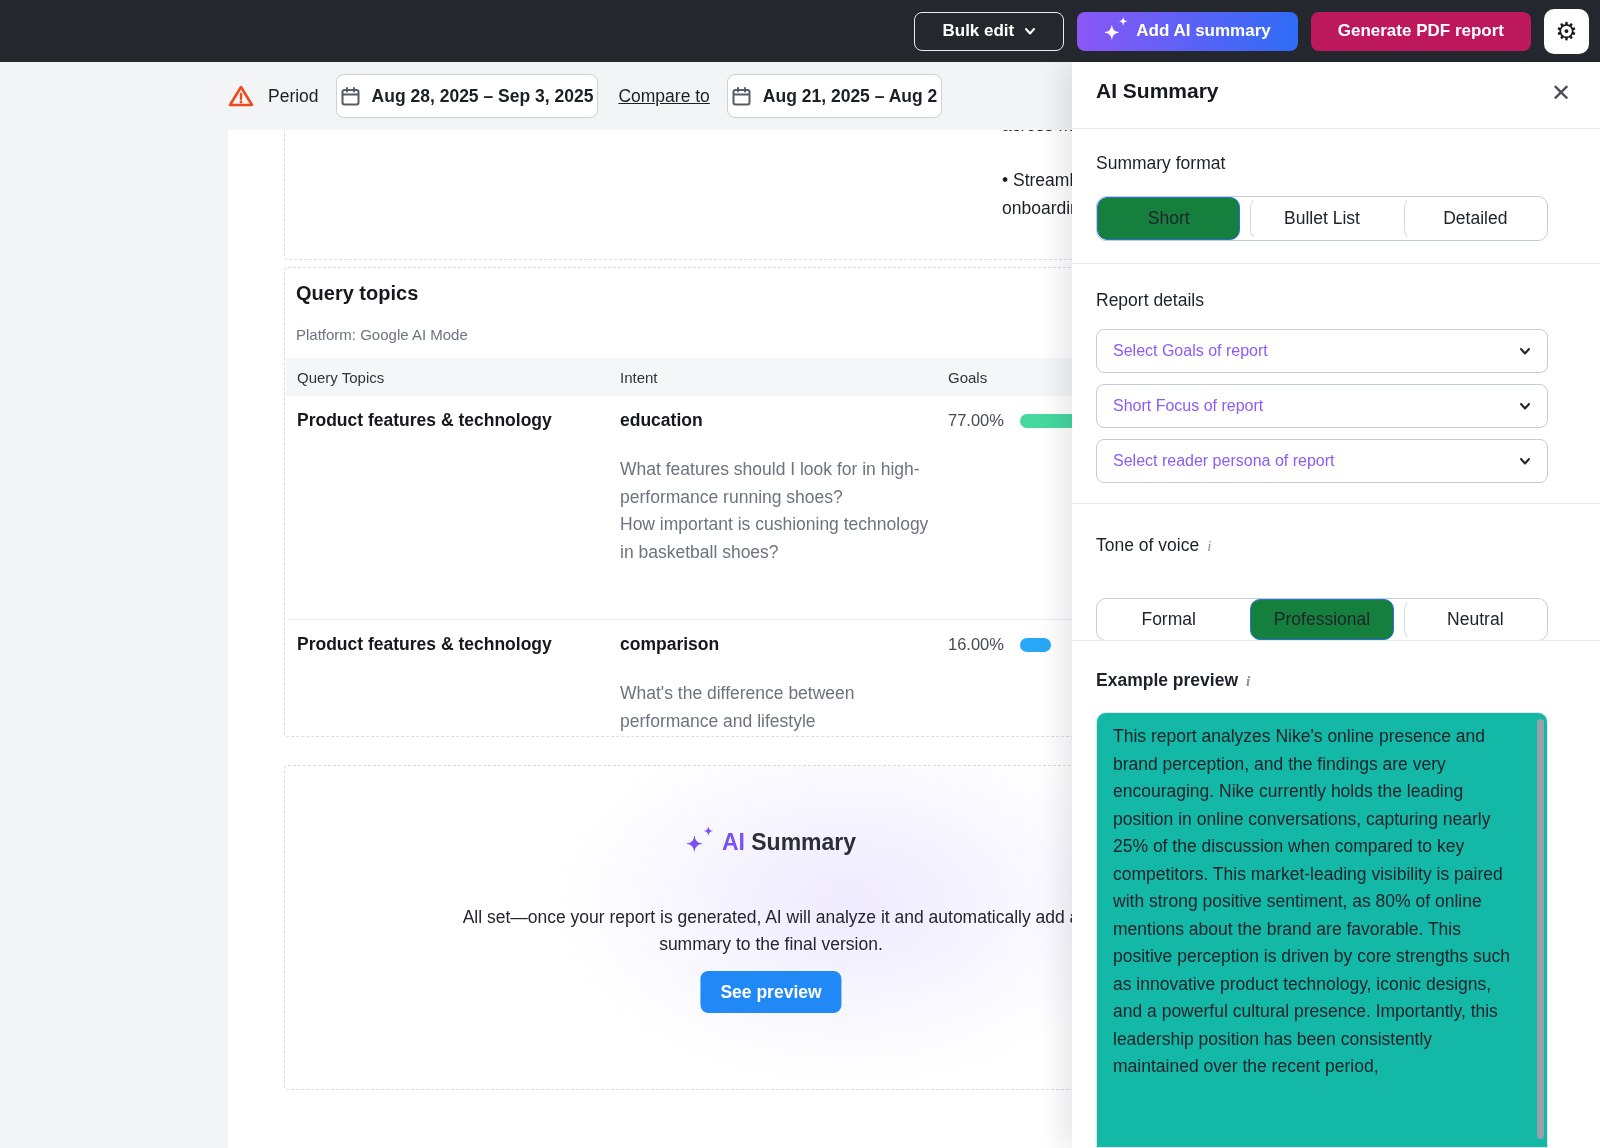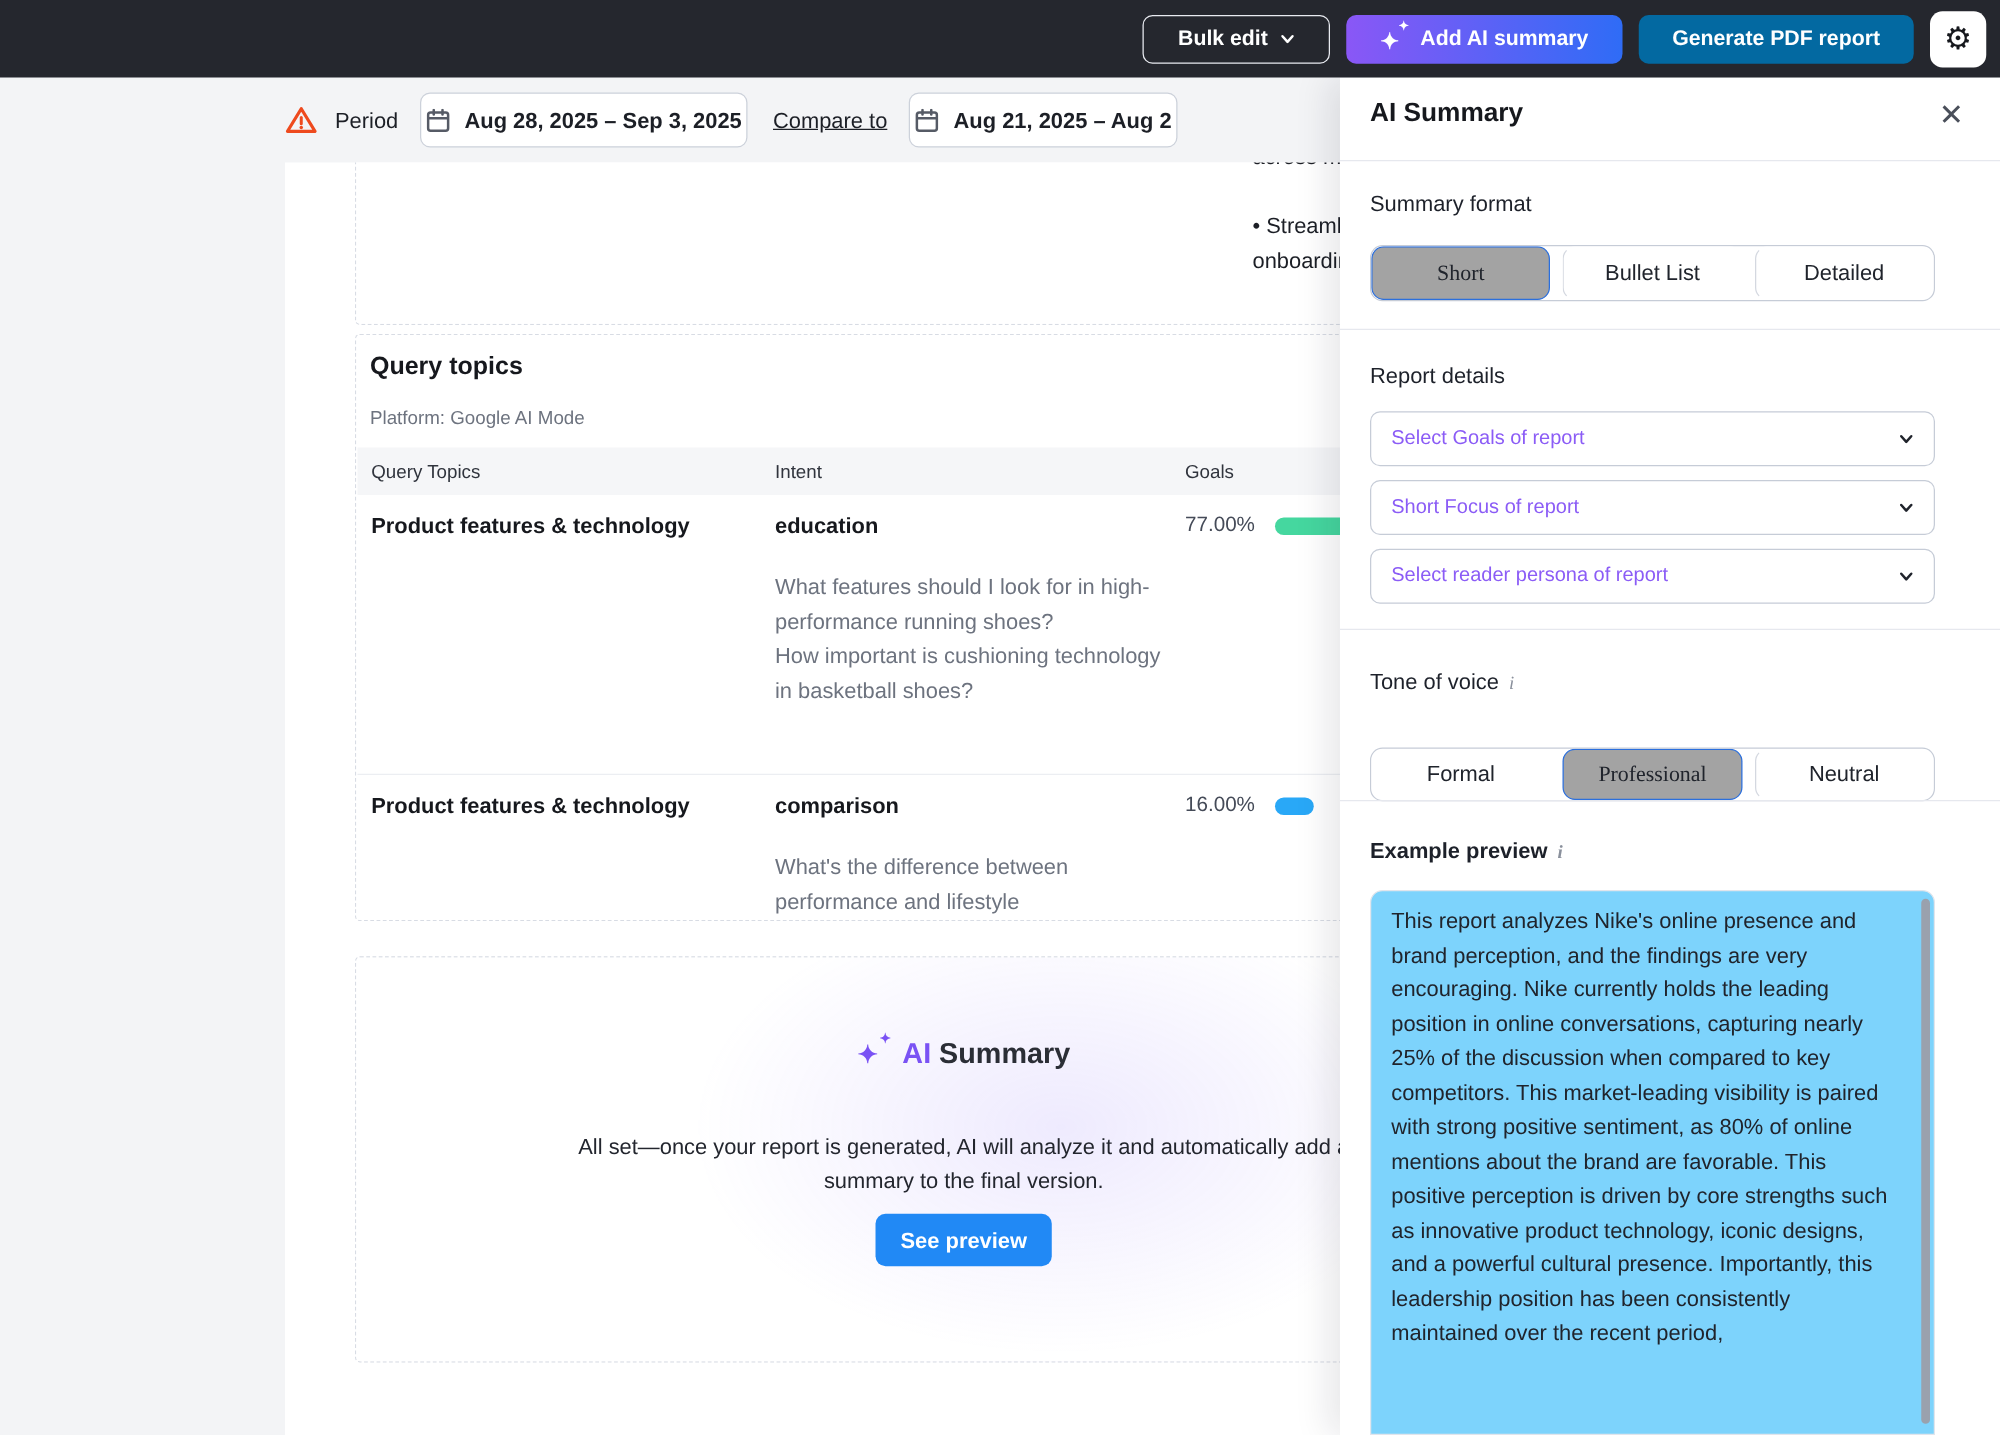--- a/index.html
+++ b/index.html
@@ -17,21 +17,21 @@
     display:flex; align-items:center; justify-content:flex-end;
     gap:13px; padding-right:11px;
   }
   .tb-btn {
     height:39px; border-radius:8px; display:flex; align-items:center;
     font-size:17px; font-weight:700; color:#fff; padding:0 27px;
     cursor:pointer; border:none; white-space:nowrap;
   }
   .btn-bulk { background:transparent; border:1.5px solid #e9ebf1; gap:10px; }
   .btn-addai { background:linear-gradient(90deg,#8a57f6 0%, #2f6cf6 100%); gap:10px; }
-  .btn-pdf { background:#0369a1; }
+  .btn-pdf { background:#be185d; }
   .btn-gear {
     width:45px; height:45px; background:#ffffff; border-radius:10px;
     display:flex; align-items:center; justify-content:center; cursor:pointer; border:none;
   }
   .gear-glyph { font-size:25px; color:#16181d; line-height:1; }
   .chev-sm { width:12px; height:12px; }
   .sparkle-wrap { position:relative; width:22px; height:24px; }
   .sparkle-big { position:absolute; left:0; top:5px; font-size:18px; color:#fff; line-height:1; }
   .sparkle-sm { position:absolute; right:-1px; top:-2px; font-size:10px; color:#fff; line-height:1; }
 
@@ -128,34 +128,34 @@
   .seg-group {
     position:absolute; left:24px; width:452px; display:flex;
     border:1px solid #c6ccd7; border-radius:10px; overflow:hidden; background:#fff;
   }
   .seg {
     flex:1; display:flex; align-items:center; justify-content:center;
     font-size:17.5px; color:#20242c; cursor:pointer; background:#fff;
     border:1.5px solid transparent; border-radius:10px;
   }
   .seg + .seg { border-left:1px solid #d4d8e0;margin-left:10px; }
-  .seg.selected { background:#a3a3a3; border:1.5px solid #2b6fdd;font-family:Liberation Serif, serif; }
+  .seg.selected { background:#15803d; border:1.5px solid #2b6fdd; }
   .seg-1 { top:134px; height:45px; }
   .seg-2 { top:536px; height:43px; }
   .p-select {
     position:absolute; left:24px; width:452px; height:44px;
     border:1px solid #c6ccd7; border-radius:8px; background:#fff;
     display:flex; align-items:center; justify-content:space-between;
     padding:0 16px; cursor:pointer;
   }
   .p-select span { font-size:16px; color:#8b5cf6; }
   .info-i { font-style:italic; font-family:"Liberation Serif", serif; color:#8a909c; font-size:15px; margin-left:8px; }
   .preview-box {
     position:absolute; left:24px; top:650px; width:452px; height:436px;
-    background:#7dd3fc; border:1px solid #e1e5ec; border-radius:10px 10px 0 0; overflow:hidden;
+    background:#14b8a6; border:1px solid #e1e5ec; border-radius:10px 10px 0 0; overflow:hidden;
   }
   .preview-text {
     position:absolute; left:16px; top:10px; width:405px;
     font-size:17.5px; line-height:27.5px; color:#20242c;
   }
   .preview-scrollbar {
     position:absolute; right:3px; top:6px; width:7px; height:420px;
     background:#9aa1ad; border-radius:4px;
   }
   svg { display:block; }

